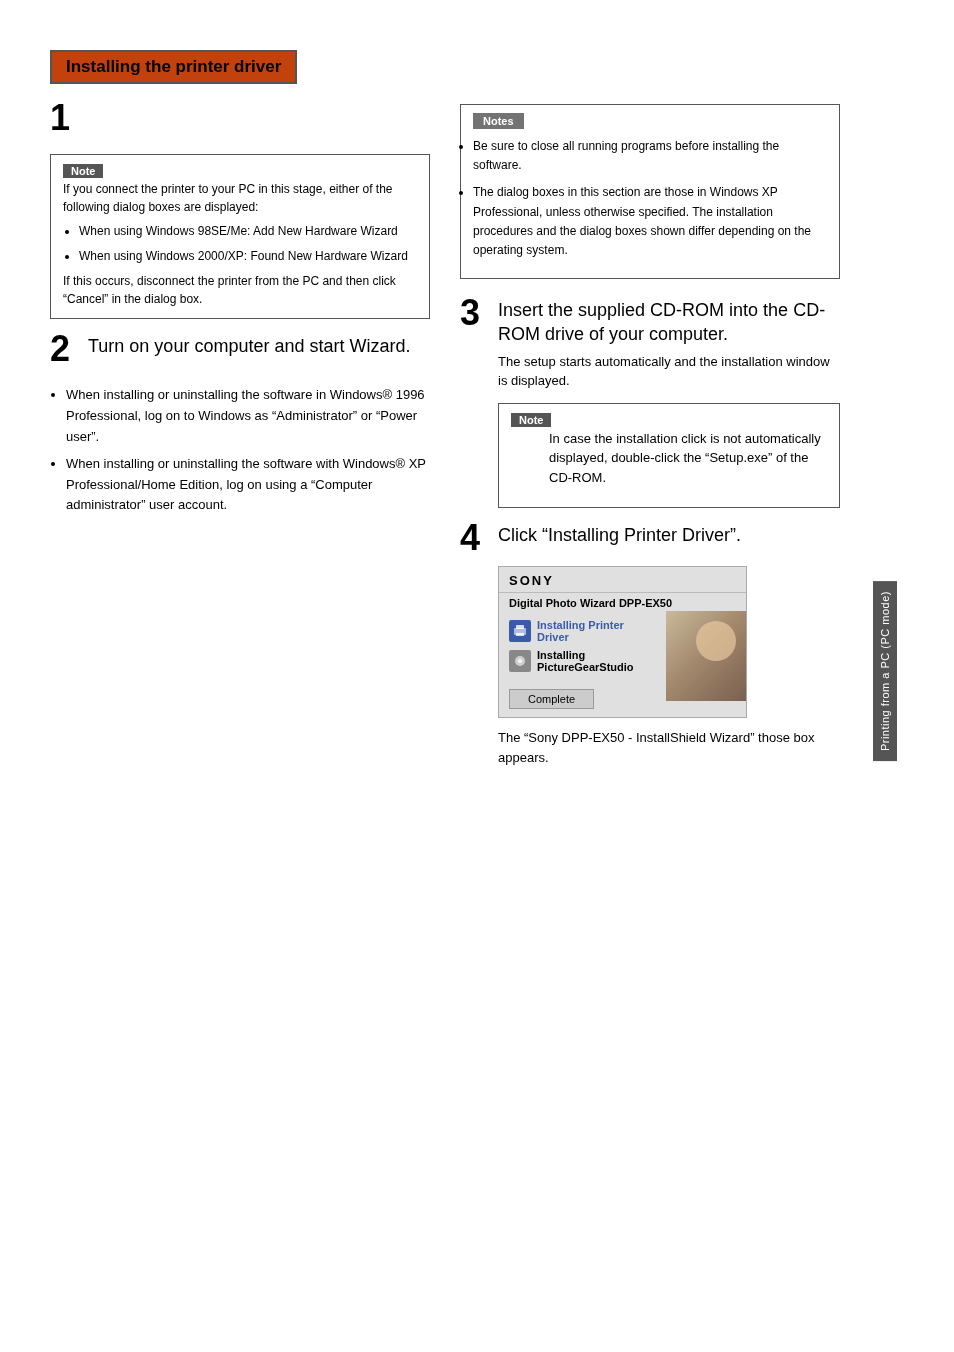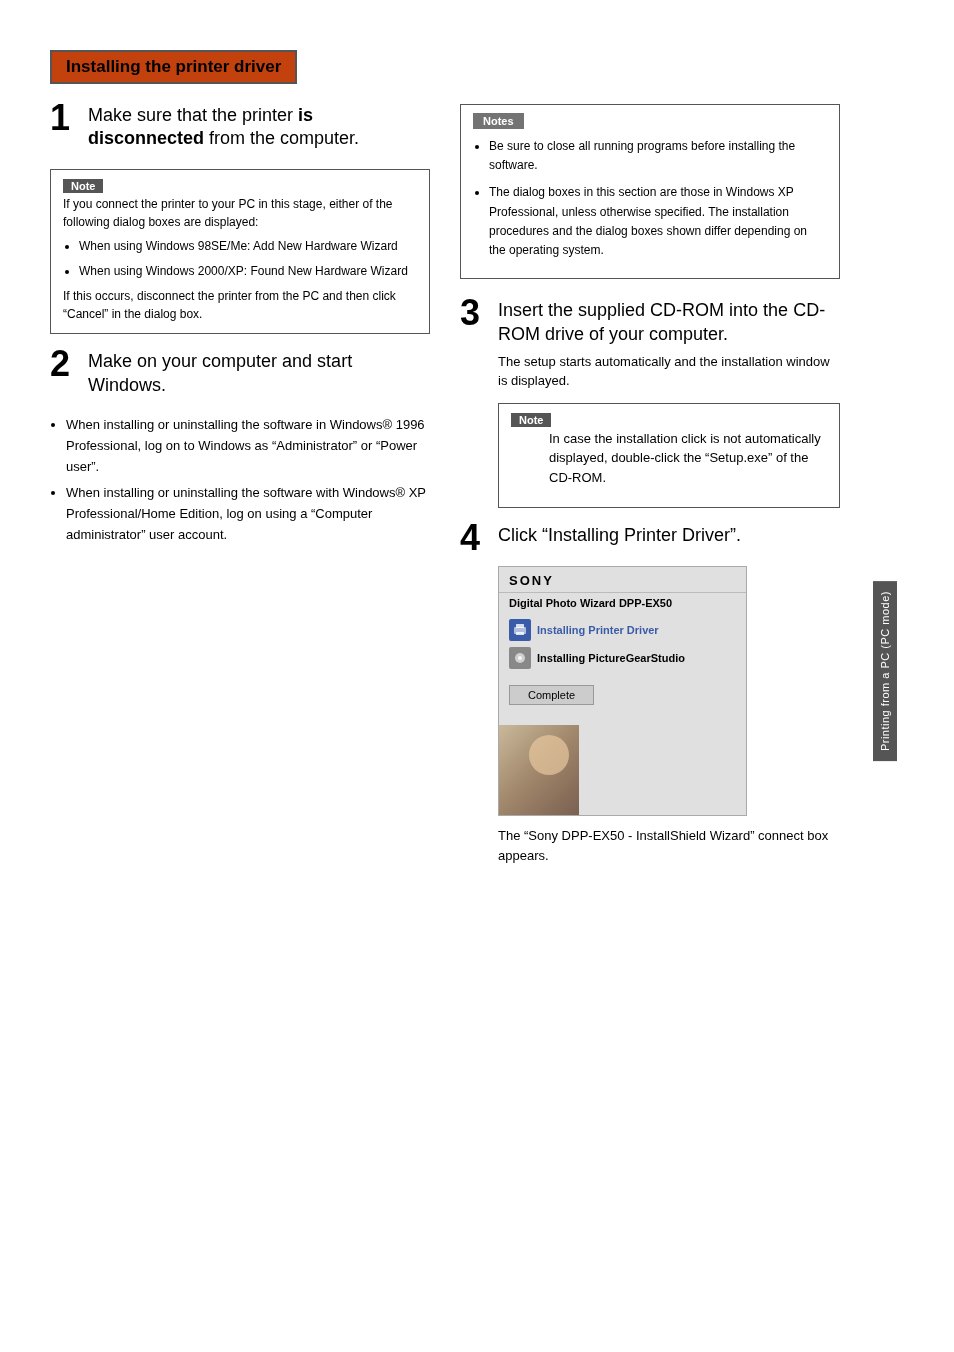--- a/index.html
+++ b/index.html
@@ -121,21 +121,20 @@
     .notes-label {
       background: #737373;
       color: #fff;
       font-size: 11px;
       font-weight: bold;
       display: inline-block;
       padding: 2px 10px;
       margin-bottom: 8px;
     }
     .notes-box ul {
-      margin-left: 16px;
       font-size: 12px;
       line-height: 1.6;
     }
     .notes-box ul li {
       margin-bottom: 8px;
     }
 
     
     .bullet-list {
       margin: 6px 0 10px 16px;
@@ -179,22 +178,21 @@
       gap: 6px;
     }
     .sony-logo {
       font-size: 13px;
       font-weight: bold;
       letter-spacing: 2px;
       color: #000;
     }
     .sony-dialog-body {
       display: flex;
-      gap: 12px;
-      flex-direction: column;
+      gap: 0;
     }
     .sony-dialog-left {
       flex: 1;
       padding: 8px 10px;
     }
     .sony-dialog-photo {
       width: 80px;
       height: 90px;
       background: linear-gradient(135deg, #c9b99a 0%, #a0866a 50%, #7a6050 100%);
       position: relative;
@@ -268,38 +266,35 @@
     
     <div class="section-title-box">Installing the printer driver</div>
 
     
     <div class="two-col">
 
       <div class="col-left">
 
         <div class="step">
           <div class="step-number">1</div>
-          <div class="step-text">
-            <span>Make sure that the printer </span><strong>is disconnected</strong><span> from the computer.</span>
-          </div>
         </div>
 
         <div class="note-box">
           <div class="note-label">Note</div>
           <p>If you connect the printer to your PC in this stage, either of the following dialog boxes are displayed:</p>
           <ul class="bullet-list">
             <li>When using Windows 98SE/Me: Add New Hardware Wizard</li>
             <li>When using Windows 2000/XP: Found New Hardware Wizard</li>
           </ul>
           <p>If this occurs, disconnect the printer from the PC and then click “Cancel” in the dialog box.</p>
         </div>
 
         <div class="step">
           <div class="step-number">2</div>
-          <div class="step-text">Make on your computer and start Windows.</div>
+          <div class="step-text">Turn on your computer and start Wizard.</div>
         </div>
         <ul class="bullet-list">
           <li>When installing or uninstalling the software in Windows® 1996 Professional, log on to Windows as “Administrator” or “Power user”.</li>
           <li>When installing or uninstalling the software with Windows® XP Professional/Home Edition, log on using a “Computer administrator” user account.</li>
         </ul>
       </div>
 
       <div class="col-right">
 
         <div class="notes-box">
@@ -357,21 +352,21 @@
                   <span class="menu-item-text">Installing PictureGearStudio</span>
                 </div>
                 <div style="margin-top:8px;text-decoration:underline;">
                   <span class="complete-btn">Complete</span>
                 </div>
               </div>
               <div class="sony-dialog-photo">
               </div>
             </div>
           </div>
-          <p class="sub-text">The “Sony DPP-EX50 - InstallShield Wizard” connect box appears.</p>
+          <p class="sub-text">The “Sony DPP-EX50 - InstallShield Wizard” those box appears.</p>
         </div>
       </div>
     </div>
   </div>
 
   <div class="right-tab">
     <div class="sidebar-label">Printing from a PC (PC mode)</div>
   </div>
 </div>
 

